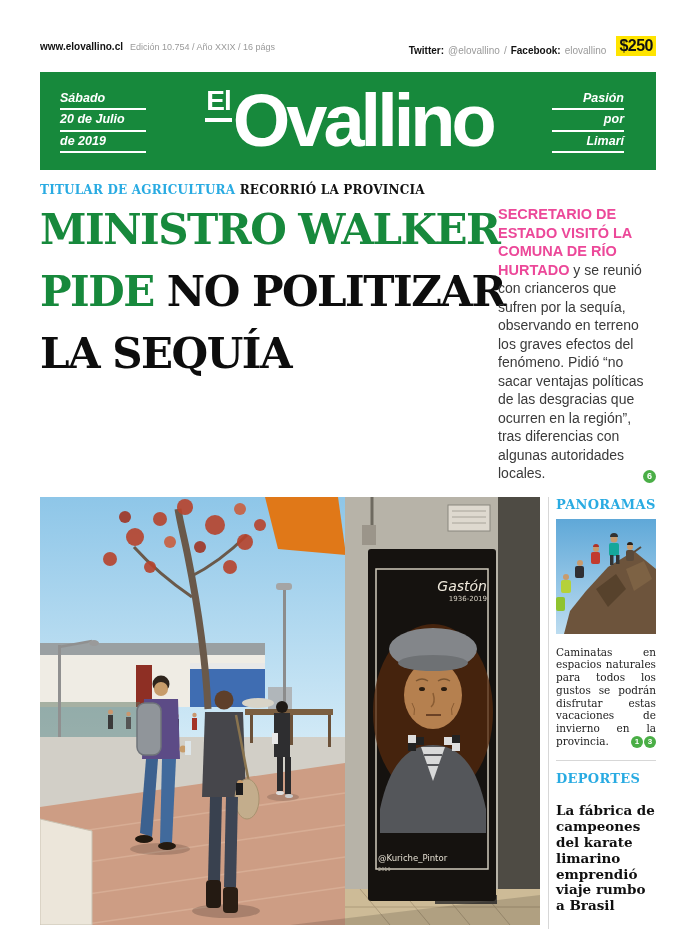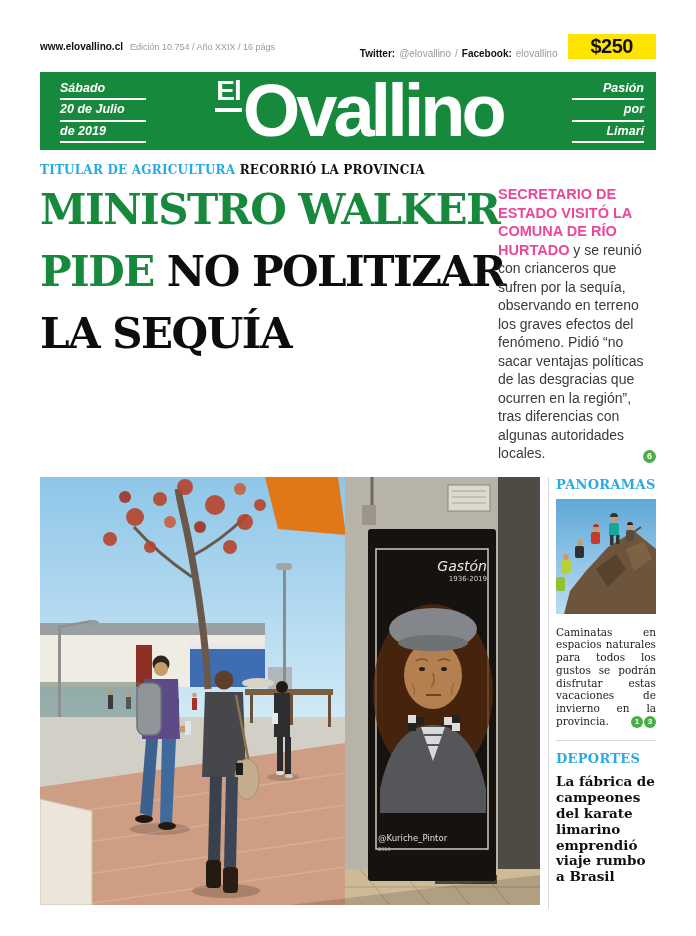--- a/index.html
+++ b/index.html
@@ -7,27 +7,27 @@
         font-family:"Liberation Sans",sans-serif;color:#111;margin:0 auto;}
   .inner{padding:0 40px;}
 
   
   .topbar{margin-top:36px;display:flex;justify-content:space-between;align-items:center;height:20px;}
   .tb-left{font-size:10px;display:flex;align-items:baseline;gap:7px;}
   .tb-site{font-weight:bold;color:#111;}
   .tb-ed{font-size:9px;color:#9a9a9a;}
   .tb-right{display:flex;align-items:flex-end;gap:4px;font-size:10px;color:#9a9a9a;}
   .tb-bold{font-weight:bold;color:#111;}
-  .price{background:#ffe400;color:#111;font-weight:bold;font-size:20px;padding:1px 23px;margin-left:6px;letter-spacing:-0.5px;}
-
-  
-  .masthead{margin-top:16px;height:78px;background:#17893c;display:flex;align-items:center;color:#fff;}
+  .price{background:#ffe400;color:#111;font-weight:bold;font-size:16px;padding:1px 3px;margin-left:6px;letter-spacing:-0.5px;}
+
+  
+  .masthead{margin-top:16px;height:98px;background:#17893c;display:flex;align-items:center;color:#fff;}
   .mh-block{font-style:italic;font-weight:bold;font-size:12.5px;line-height:1;}
   .mh-date{margin-left:20px;width:86px;}
-  .mh-motto{margin-right:12px;width:72px;text-align:right;}
+  .mh-motto{margin-right:32px;width:72px;text-align:right;}
   .mh-row{border-bottom:2px solid #fff;padding:3px 0 4px;}
   .logo{flex:1;display:flex;justify-content:center;align-items:flex-start;}
   .logo-el{font-size:28px;font-weight:bold;border-bottom:4px solid #fff;padding:0 1px 1px;margin-top:8px;letter-spacing:-1px;}
   .logo-name{font-size:74px;font-weight:bold;letter-spacing:-4px;line-height:88px;margin-left:1px;}
 
   
   .kicker{margin-top:13px;font-family:"DejaVu Serif",serif;font-weight:bold;font-size:12px;letter-spacing:0.2px;}
   .kicker .hl{color:#29abe2;}
   .kicker .rest{color:#111;}
 
@@ -49,21 +49,21 @@
   .v-divider{width:1px;background:#d7d7d7;margin:0 7px 0 8px;}
   .sidebar{flex:1;min-width:0;}
 
   .sec-label{color:#29abe2;font-family:"DejaVu Serif",serif;font-weight:bold;font-size:13px;letter-spacing:0.3px;}
   .sb-photo{display:block;margin-top:7px;width:100%;height:auto;}
   .sb-caption{margin-top:12px;font-family:"DejaVu Serif",serif;font-size:10.5px;line-height:1.22;color:#222;
               text-align:justify;position:relative;}
   .sb-caption .pgwrap{position:absolute;right:0;bottom:0;display:flex;gap:1px;background:#fff;padding-left:2px;}
   .sb-caption .pg,.sb-pages .pg{width:12px;height:12px;font-size:8px;}
   .sb-divider{border-top:1px solid #d7d7d7;margin:12px 0 10px;}
-  .sb-headline{font-family:"DejaVu Serif",serif;font-weight:bold;font-size:13.5px;line-height:1.18;color:#101010;margin-top:8px;}
+  .sb-headline{font-family:"DejaVu Serif",serif;font-weight:bold;font-size:13.5px;line-height:1.18;color:#101010;margin-top:17px;}
 </style>
 </head>
 <body>
 
 <div class="page">
   <div class="inner">
 
     <div class="topbar">
       <div class="tb-left">
         <span class="tb-site">www.elovallino.cl</span>

